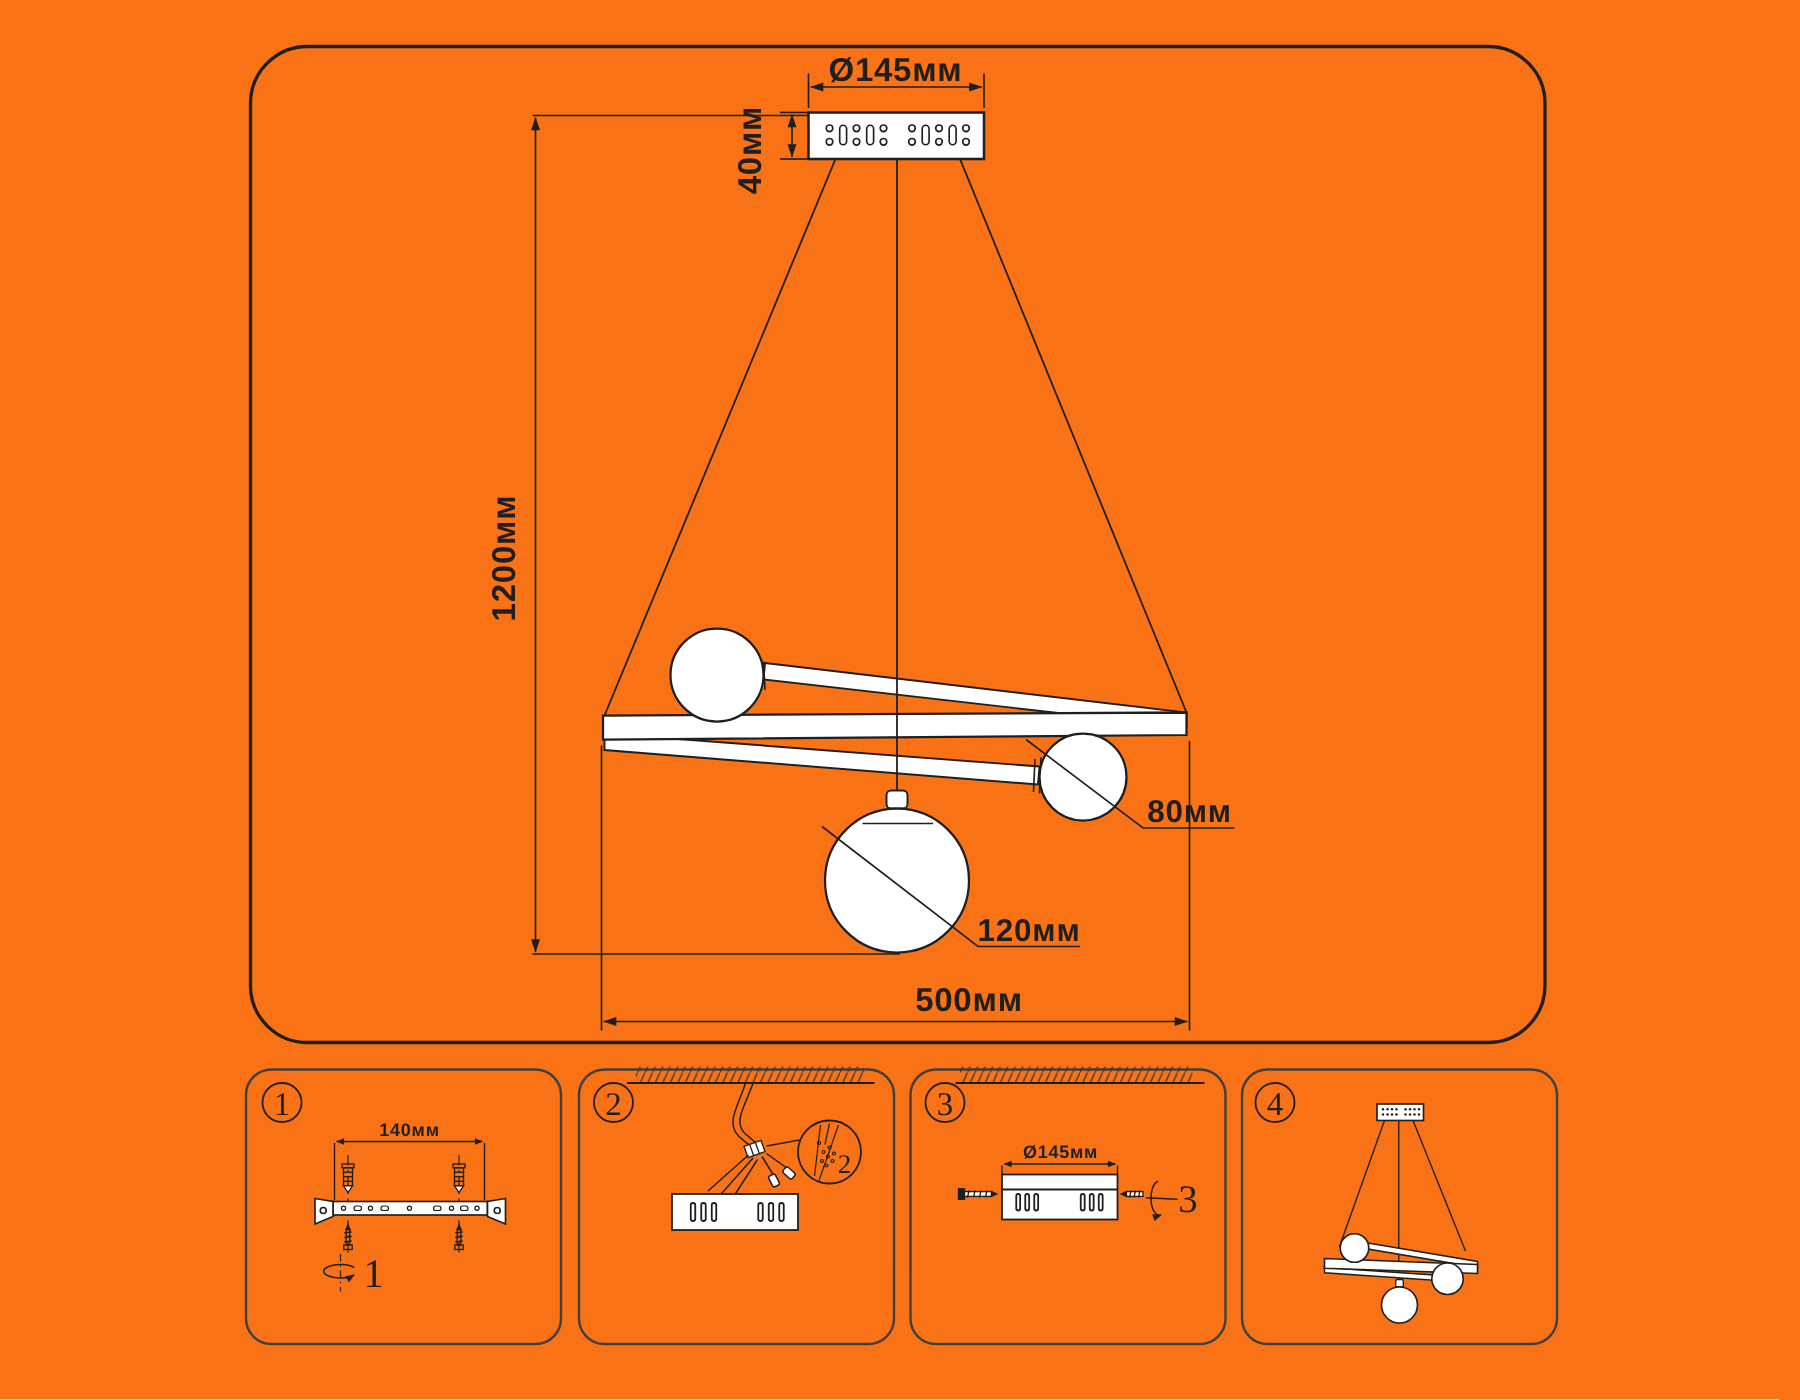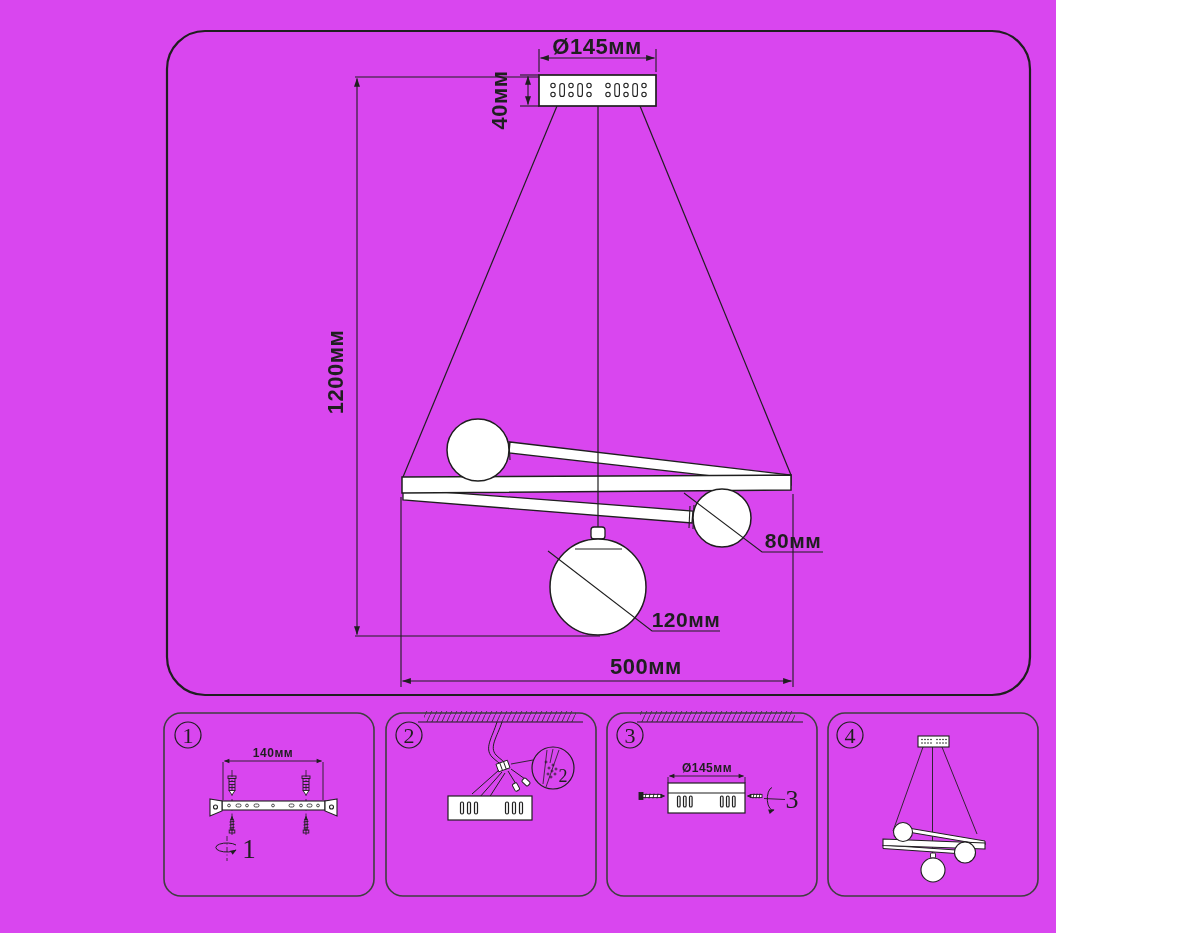--- a/index.html
+++ b/index.html
@@ -1,16 +1,16 @@
 <!DOCTYPE html>
 <html><head>
 <meta charset="utf-8">
 <style>
   html,body{margin:0;padding:0;background:#ffffff;}
-  .sheet{position:relative;width:1056px;height:933px;background:#d946ef;overflow:hidden;
+  .sheet{position:relative;width:1200px;height:933px;background:#f97316;overflow:hidden;
          font-family:"Liberation Sans",sans-serif;}
   svg{display:block;}
   text{fill:#1f1f1f;}
   .dim{font-family:"Liberation Sans",sans-serif;font-weight:700;letter-spacing:.5px;}
   .stepnum{font-family:"Liberation Serif",serif;font-weight:400;}
   .toolnum{font-family:"Liberation Serif",serif;font-weight:400;}
 </style>
 </head>
 <body>
 

